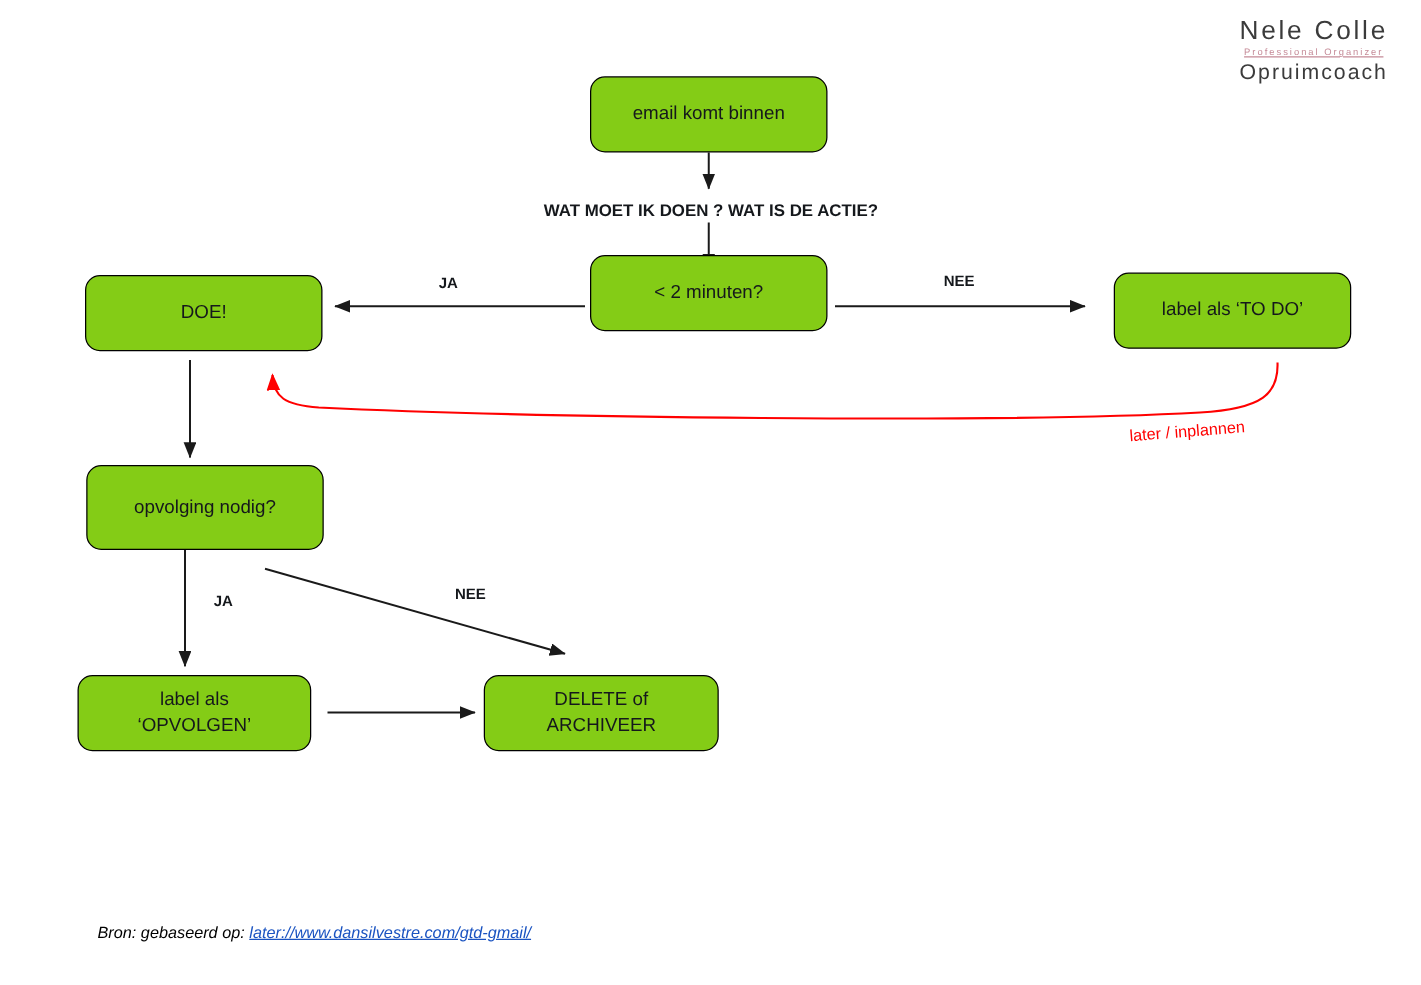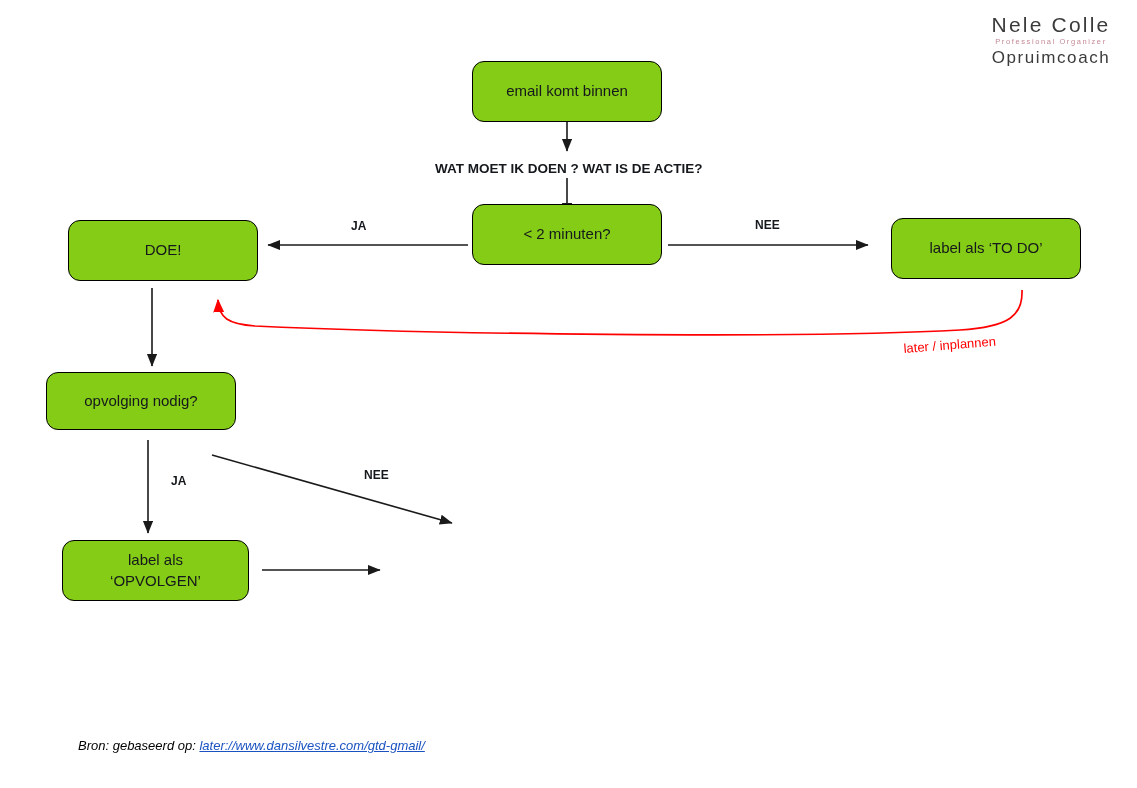--- a/index.html
+++ b/index.html
@@ -35,20 +35,21 @@
     line-height: 1.05;
     white-space: nowrap;
   }
   .logo-sub {
     font-family: "Liberation Sans", sans-serif;
     font-size: 7.5px;
     letter-spacing: 1.6px;
     color: #c58a97;
     line-height: 1.6;
     white-space: nowrap;
+    text-decoration: underline;
   }
   .logo-role {
     font-family: "Liberation Sans", sans-serif;
     font-size: 17px;
     letter-spacing: 1.6px;
     color: #3b3b3b;
     line-height: 1.15;
     white-space: nowrap;
   }
   
@@ -161,25 +162,27 @@
   <div class="node" style="left:472px; top:61px; width:190px; height:61px;">email komt binnen</div>
 
   <div class="question-label" style="left:435px; top:161px;">WAT MOET IK DOEN ? WAT IS DE ACTIE?</div>
 
   <div class="node" style="left:472px; top:204px; width:190px; height:61px;">&lt; 2 minuten?</div>
 
   <div class="node" style="left:68px; top:220px; width:190px; height:61px;">DOE!</div>
 
   <div class="node" style="left:878px; top:218px; width:190px; height:61px;margin-left:13px;">label als ‘TO DO’</div>
 
-  <div class="node" style="left:46px; top:372px; width:190px; height:58px;">opvolging nodig?</div>
+  <div class="node" style="left:69px; top:372px; width:190px; height:68px;">opvolging nodig?</div>
 
   <div class="node" style="left:62px; top:540px; width:187px; height:61px;">label als
 ‘OPVOLGEN’</div>
 
+  <div class="node" style="left:387px; top:540px; width:188px; height:61px;">DELETE of
+ARCHIVEER</div>
 
   <div class="edge-label" style="left:351px; top:219px;">JA</div>
 
   <div class="edge-label" style="left:755px; top:218px;">NEE</div>
 
   <div class="edge-label" style="left:171px; top:474px;">JA</div>
 
   <div class="edge-label" style="left:364px; top:468px;">NEE</div>
 
   <div class="red-label" style="left:903px; top:341px;">later / inplannen</div>

